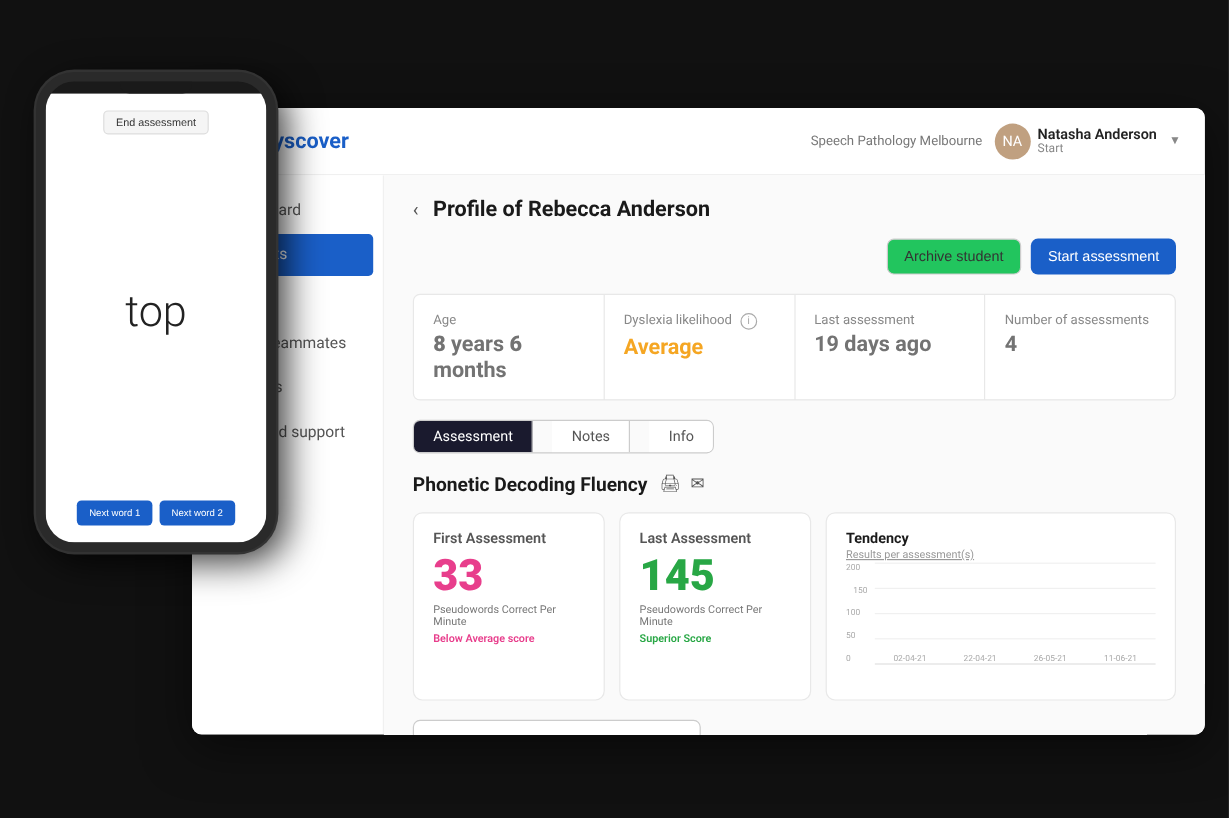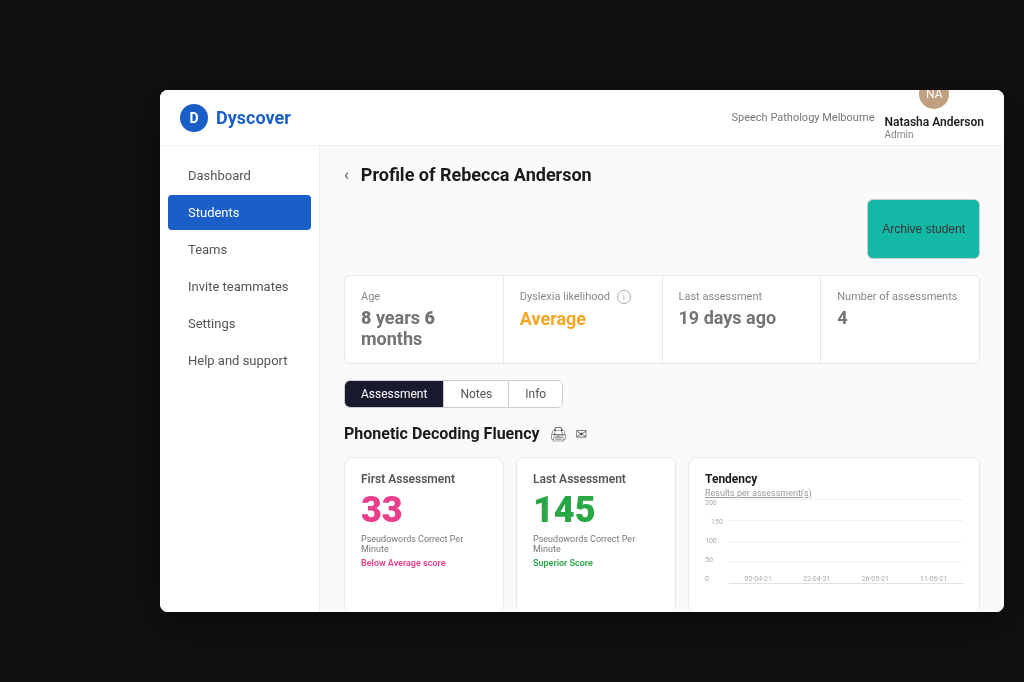--- a/index.html
+++ b/index.html
@@ -206,21 +206,20 @@
 
     .org-name {
       font-size: 11px;
       color: #777;
     }
 
     .user-info {
       display: flex;
       align-items: center;
       gap: 6px;
-      flex-direction: column;
     }
 
     .avatar {
       width: 30px;
       height: 30px;
       background: #c0a080;
       border-radius: 50%;
       overflow: hidden;
       display: flex;
       align-items: center;
@@ -236,23 +235,23 @@
     .user-name-role .role { color: #888; font-size: 10px; }
 
     .action-btns {
       display: flex;
       gap: 8px;
       margin-bottom: 16px;
       justify-content: flex-end;
     }
 
     .btn-archive {
-      padding: 22px 14px;
+      padding: 7px 14px;
       border: 1px solid #ccc;
-      background: #14b8a6;
+      background: #22c55e;
       border-radius: 6px;
       font-size: 12px;
       cursor: pointer;
       color: #333;
     }
 
     .btn-start {
       padding: 7px 14px;
       background: #1a5fc8;
       color: #fff;
@@ -302,21 +301,21 @@
       border-radius: 50%;
       font-size: 9px;
       color: #aaa;
       cursor: pointer;
       margin-left: 4px;
     }
 
     
     .tabs-row {
       display: flex;
-      gap: 0;
+      gap: 16px;
       margin-bottom: 16px;
       border: 1px solid #ccc;
       border-radius: 6px;
       overflow: hidden;
       align-self: flex-start;
       width: fit-content;
       align-items: center;
     }
 
     .tab {
@@ -460,36 +459,47 @@
       cursor: pointer;
       background: #fff;
       width: 240px;
     }
   </style>
 </head>
 <body>
 
 <div class="scene">
 
+  <div class="phone">
+    <div class="phone-notch"></div>
+    <div class="phone-screen">
+      <button class="phone-end-btn">End assessment</button>
+      <div class="phone-word">top</div>
+      <div class="phone-buttons">
+        <button class="phone-btn">Next word 1</button>
+        <button class="phone-btn">Next word 2</button>
+      </div>
+    </div>
+  </div>
 
   <div class="main-ui">
 
     <div class="ui-header">
       <div class="logo-area">
         <div class="logo-d">D</div>
         <span>Dyscover</span>
       </div>
 
       <div style="flex:1"></div>
       <span class="org-name">Speech Pathology Melbourne</span>
       <div class="user-info" style="margin-left:10px;">
         <div class="avatar">NA</div>
         <div class="user-name-role">
           <div class="name">Natasha Anderson</div>
-          <div class="role">Admin</div>
+          <div class="role">Start</div>
         </div>
         <span style="font-size:10px;color:#888;margin-left:4px;">▼</span>
       </div>
     </div>
 
     <div class="ui-body">
 
       <div class="sidebar">
         <div class="sidebar-item">Dashboard</div>
         <div class="sidebar-item active">Students</div>
@@ -501,20 +511,21 @@
 
       <div class="content">
 
         <div class="content-header">
           <span class="back-btn">‹</span>
           <span class="page-title">Profile of Rebecca Anderson</span>
         </div>
 
         <div class="action-btns">
           <button class="btn-archive">Archive student</button>
+          <button class="btn-start">Start assessment</button>
         </div>
 
         <div class="stats-row">
           <div class="stat-card">
             <div class="stat-label">Age</div>
             <div class="stat-value">
               <strong>8</strong> years <strong>6</strong> months
             </div>
           </div>
           <div class="stat-card">

